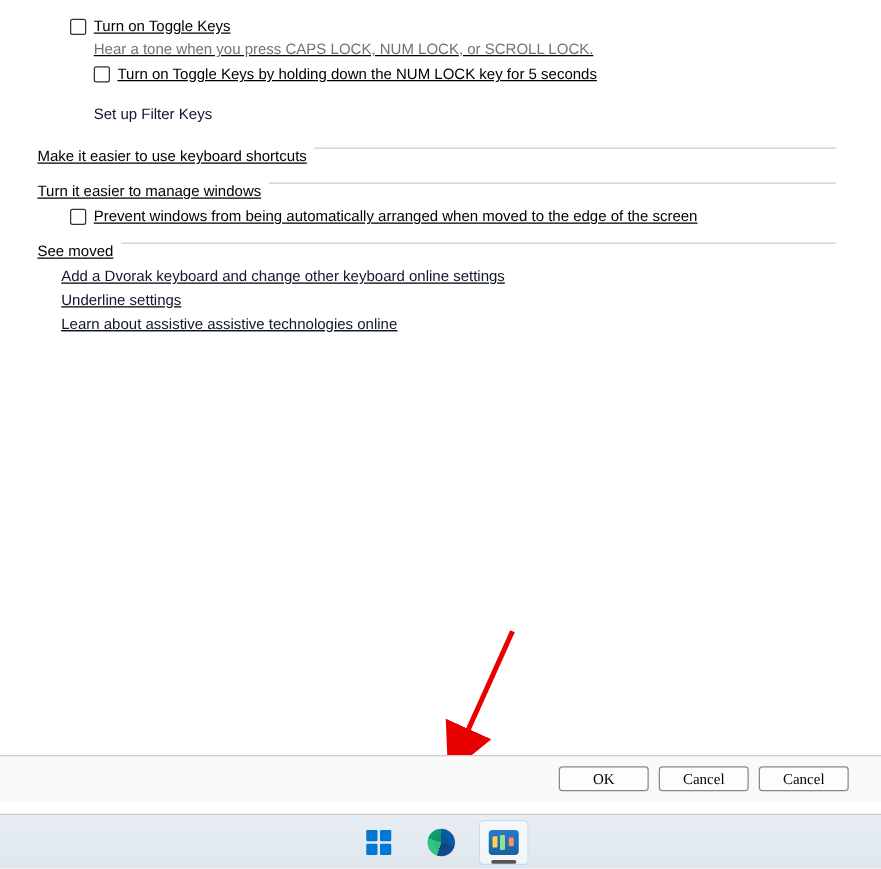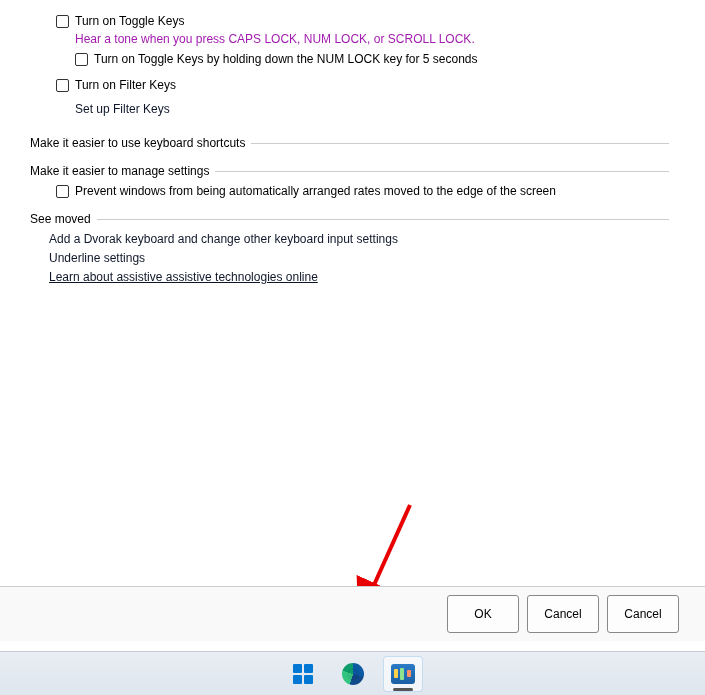--- a/index.html
+++ b/index.html
@@ -8,51 +8,52 @@
     width: 705px; height: 695px;
     font-family: "Segoe UI", Tahoma, sans-serif;
     font-size: 12px;
     color: #000;
     background: #fff;
     overflow: hidden;
     position: relative;
   }
   .content {
     padding: 10px 36px 0 30px;
+    text-decoration: underline;
   }
   .checkbox-row {
     display: flex;
     align-items: center;
     margin: 4px 0;
   }
   .checkbox {
     width: 13px; height: 13px;
     border: 1px solid #333;
     border-radius: 2px;
     margin-right: 6px;
     flex-shrink: 0;
     background: #fff;
   }
   .desc {
     margin-left: 19px;
     margin-top: 2px;
     margin-bottom: 6px;
-    color: #a21caf;
+    color: #737373;
   }
   .indent1 { margin-left: 26px; }
   .link {
     color: #0f172a;
     cursor: pointer;
     margin: 6px 0;
     display: inline-block;
   }
   .link.underline { text-decoration: underline; }
   .group-header {
     display: flex;
-    align-items: center;
+    align-items: flex-start;
     margin-top: 14px;
     margin-bottom: 6px;
   }
   .group-header .gh-label {
     white-space: nowrap;
     padding-right: 6px;
   }
   .group-header .gh-line {
     flex: 1;
     height: 1px;
@@ -64,25 +65,25 @@
     bottom: 54px;
     padding: 8px 26px 8px 8px;
     border-top: 1px solid #ccc;
     background: #f9f9f9;
     display: flex;
     justify-content: flex-end;
     gap: 8px;
   }
   .btn {
     min-width: 72px;
-    height: 38px;
+    height: 20px;
     border: 1px solid #888;
     border-radius: 3px;
     background: #fdfdfd;
-    font-family: Liberation Sans, sans-serif;
+    font-family: Liberation Serif, serif;
     font-size: 12px;
     cursor: pointer;
     padding: 0 10px;
   }
 
   
   .taskbar {
     position: absolute;
     left: 0; right: 0; bottom: 0;
     height: 44px;
@@ -171,49 +172,45 @@
       <span>Turn on Toggle Keys</span>
     </div>
     <div class="desc">Hear a tone when you press CAPS LOCK, NUM LOCK, or SCROLL LOCK.</div>
     <div class="checkbox-row" style="margin-left:19px;">
       <div class="checkbox"></div>
       <span>Turn on Toggle Keys by holding down the NUM LOCK key for 5 seconds</span>
     </div>
   </div>
 
   <div class="block indent1" style="margin-top:12px;">
-    <div class="checkbox-row">
-      <div class="checkbox"></div>
-      <span>Turn on Filter Keys</span>
-    </div>
     <span class="link" style="margin-left:19px;">Set up Filter Keys</span>
   </div>
 
   <div class="group-header">
     <span class="gh-label">Make it easier to use keyboard shortcuts</span>
     <div class="gh-line"></div>
   </div>
 
   <div class="group-header">
-    <span class="gh-label">Make it easier to manage settings</span>
+    <span class="gh-label">Turn it easier to manage windows</span>
     <div class="gh-line"></div>
   </div>
   <div class="block indent1">
     <div class="checkbox-row">
       <div class="checkbox"></div>
-      <span>Prevent windows from being automatically arranged rates moved to the edge of the screen</span>
+      <span>Prevent windows from being automatically arranged when moved to the edge of the screen</span>
     </div>
   </div>
 
   <div class="group-header">
     <span class="gh-label">See moved</span>
     <div class="gh-line"></div>
   </div>
   <div class="links-stack">
-    <span class="link">Add a Dvorak keyboard and change other keyboard input settings</span>
+    <span class="link">Add a Dvorak keyboard and change other keyboard online settings</span>
     <span class="link">Underline settings</span>
     <span class="link underline">Learn about assistive assistive technologies online</span>
   </div>
 
 </div>
 
 <svg class="arrow-svg" width="100" height="130" style="left:335px; top:500px;">
   <defs>
     <marker id="ah" markerWidth="10" markerHeight="10" refX="6" refY="5" orient="auto">
       <path d="M0,0 L10,5 L0,10 z" fill="#e80000"></path>

